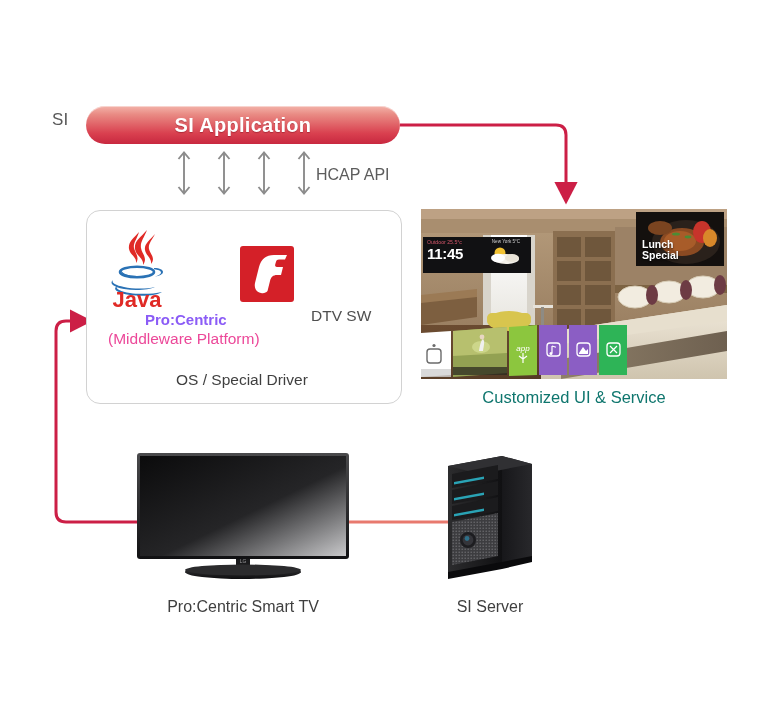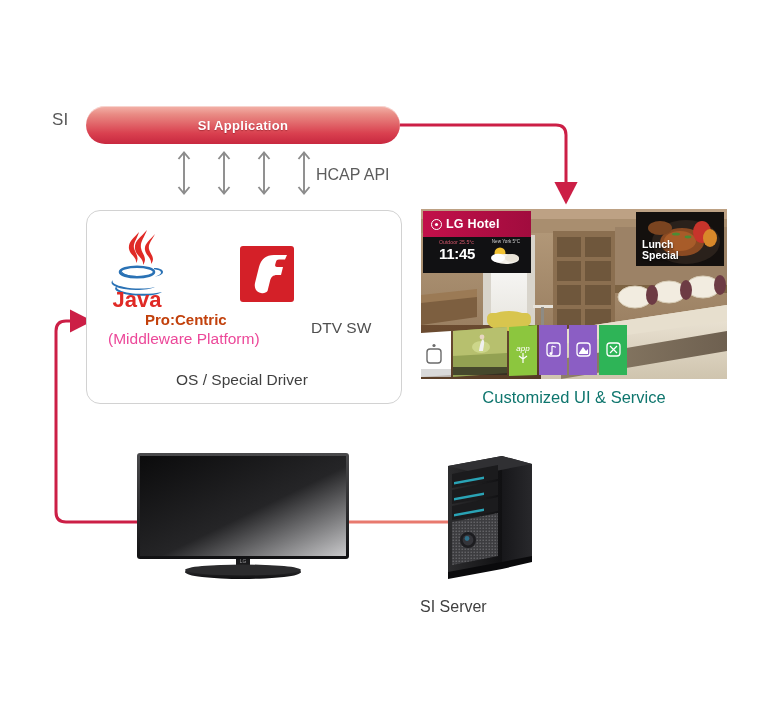--- a/index.html
+++ b/index.html
@@ -25,43 +25,43 @@
 
   
   .si-pill{
     position:absolute;left:86px;top:106px;
     width:314px;height:38px;border-radius:19px;
     background:linear-gradient(to bottom,#f3b3aa 0%,#e98b84 22%,#d9404f 72%,#c8283f 100%);
     box-shadow:inset 0 1px 0 rgba(255,255,255,.45);
     display:flex;align-items:center;justify-content:center;
   }
   .si-pill-text{
-    color:#ffffff;font-size:13px;font-weight:bold;letter-spacing:.3px;
+    color:#ffffff;font-size:20px;font-weight:bold;letter-spacing:.3px;
     text-shadow:0 1px 1px rgba(120,10,25,.45);
   }
 
   
   .hcap-label{
     position:absolute;left:316px;top:166px;
     font-size:16px;color:#5c5c5c;
   }
 
   
   .dtv-box{
     position:absolute;left:86px;top:210px;
     width:314px;height:192px;
     border:1px solid #d2d2d2;border-radius:14px;background:#fff;
   }
   .dtv-sw-text{
     position:absolute;left:311px;top:307px;
-    font-size:15.5px;color:#4f4f4f;margin-top:12px;
+    font-size:15.5px;color:#4f4f4f;
   }
   .procentric-text{
     position:absolute;left:145px;top:311px;
-    font-size:15px;font-weight:bold;color:#c2410c;
+    font-size:15px;font-weight:bold;color:#8b5cf6;
   }
   .middleware-text{
     position:absolute;left:108px;top:330px;
     font-size:15.5px;color:#ec4899;
   }
   .osdd-text{
     position:absolute;left:176px;top:371px;
     font-size:15.5px;color:#3f3f3f;
   }
 
@@ -84,21 +84,21 @@
   }
   
   .lg-hotel-bar{
     position:absolute;left:2px;top:2px;width:108px;height:26px;
     background:linear-gradient(to right,#c2104a,#a10c3e);
     display:flex;align-items:center;padding-left:8px;box-sizing:border-box;gap:4px;
   }
   .lg-hotel-text{color:#fff;font-size:12.5px;font-weight:bold;letter-spacing:.2px;}
   .clock-box{
     position:absolute;left:2px;top:28px;width:108px;height:36px;background:#111113;
-    box-sizing:border-box;padding:2px 16px;
+    box-sizing:border-box;padding:2px 4px;
   }
   .clock-city{font-size:5.2px;color:#d4566a;display:block;line-height:6px;}
   .clock-time{font-size:15px;color:#fff;font-weight:bold;line-height:15px;letter-spacing:-.3px;}
   .clock-right{position:absolute;right:3px;top:2px;width:44px;text-align:center;}
   .clock-city2{font-size:4.6px;color:#cfcfcf;display:block;line-height:6px;}
   
   .promo{
     position:absolute;right:3px;top:3px;width:88px;height:54px;overflow:hidden;background:#1d4ed8;
   }
   .promo-text{
@@ -111,21 +111,21 @@
   }
 
   
   .smarttv{position:absolute;left:136px;top:452px;width:214px;height:134px;}
   .smarttv-caption{
     position:absolute;left:116px;top:598px;width:254px;text-align:center;
     font-size:16px;color:#3f3f3f;
   }
   .server{position:absolute;left:434px;top:452px;width:110px;height:134px;}
   .server-caption{
-    position:absolute;left:420px;top:598px;width:140px;
+    position:absolute;left:420px;top:598px;width:140px;text-align:center;
     font-size:16px;color:#3f3f3f;
   }
 </style>
 </head>
 <body>
 
 <div class="stage">
 
   <svg class="wires" viewBox="0 0 768 716">
     <defs>
@@ -283,27 +283,20 @@
       <ellipse cx="88" cy="112" rx="22" ry="10" fill="#d8c54e"></ellipse>
       <rect x="66" y="104" width="44" height="10" rx="5" fill="#d8c54e"></rect>
 
       <rect x="112" y="96" width="20" height="3" fill="#e6e2da"></rect>
       <rect x="120" y="98" width="3" height="22" fill="#8e8b84"></rect>
 
       <path d="M0,92 L56,86 L56,108 L0,116 z" fill="#7d5f40"></path>
       <path d="M0,86 L56,80 L56,88 L0,94 z" fill="#9b7a55"></path>
     </svg>
 
-    <div class="lg-hotel-bar">
-      <svg width="11" height="11" viewBox="0 0 11 11">
-        <circle cx="5.5" cy="5.5" r="5" fill="none" stroke="#fff" stroke-width="1"></circle>
-        <circle cx="5.5" cy="5.5" r="1.6" fill="#fff"></circle>
-      </svg>
-      <span class="lg-hotel-text">LG Hotel</span>
-    </div>
 
     <div class="clock-box">
       <span class="clock-city">Outdoor 25.5°c</span>
       <span class="clock-time">11:45</span>
       <div class="clock-right">
         <span class="clock-city2">New York 5°C</span>
         <svg width="40" height="20" viewBox="0 0 40 20">
           <circle cx="14" cy="8" r="5.5" fill="#f2c233"></circle>
           <ellipse cx="20" cy="14" rx="13" ry="5" fill="#f4f1ea"></ellipse>
           <ellipse cx="12" cy="13" rx="7" ry="4.2" fill="#ffffff"></ellipse>
@@ -398,20 +391,21 @@
         </linearGradient>
       </defs>
       <rect x="1" y="1" width="212" height="106" rx="3" fill="url(#bezelG)"></rect>
       <rect x="4" y="4" width="206" height="100" fill="url(#screenG)"></rect>
       <rect x="100" y="107" width="14" height="7" fill="#1a1a1c"></rect>
       <ellipse cx="107" cy="120" rx="58" ry="7" fill="url(#standG)"></ellipse>
       <ellipse cx="107" cy="118" rx="58" ry="5.5" fill="#2b2b2d"></ellipse>
       <text x="107" y="111" font-family="'Liberation Sans',sans-serif" font-size="5" fill="#9a9a9c" text-anchor="middle">LG</text>
     </svg>
   </div>
+  <div class="smarttv-caption">Pro:Centric Smart TV</div>
 
   <div class="server">
     <svg width="110" height="134" viewBox="0 0 110 134">
       <defs>
         <linearGradient id="srvFront" x1="0" y1="0" x2="1" y2="0">
           <stop offset="0%" stop-color="#2c2c2e"></stop>
             <stop offset="100%" stop-color="#101012"></stop>
         </linearGradient>
         <linearGradient id="srvSide" x1="0" y1="0" x2="1" y2="0">
           <stop offset="0%" stop-color="#17171a"></stop>

